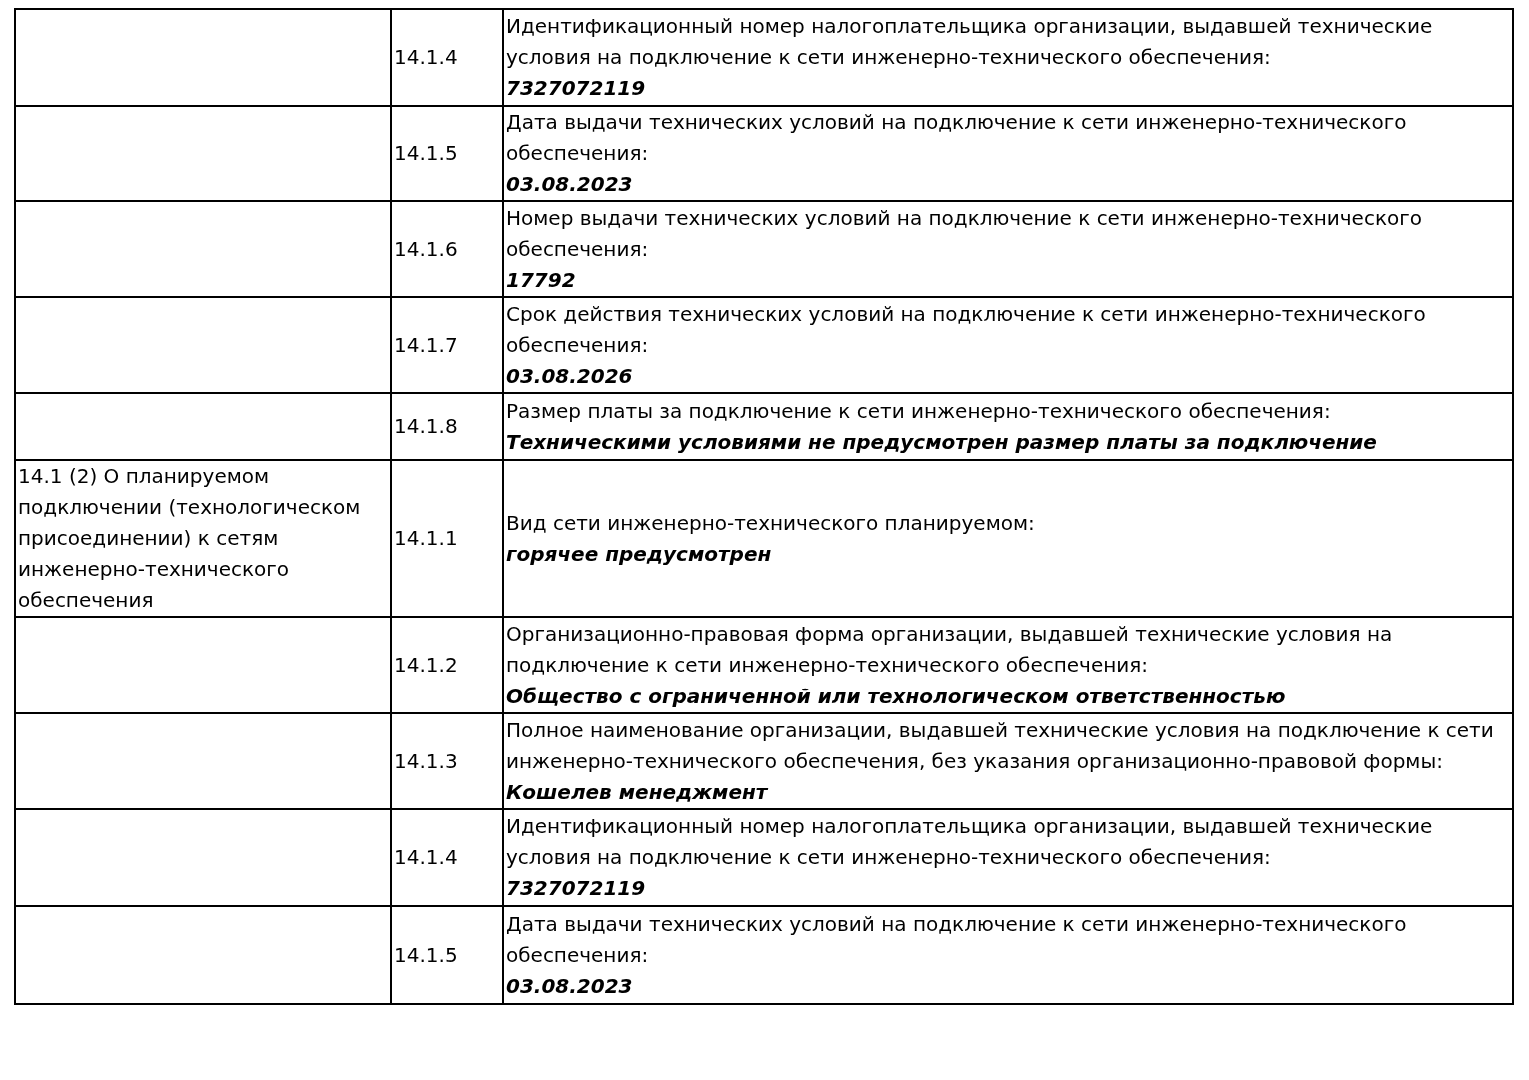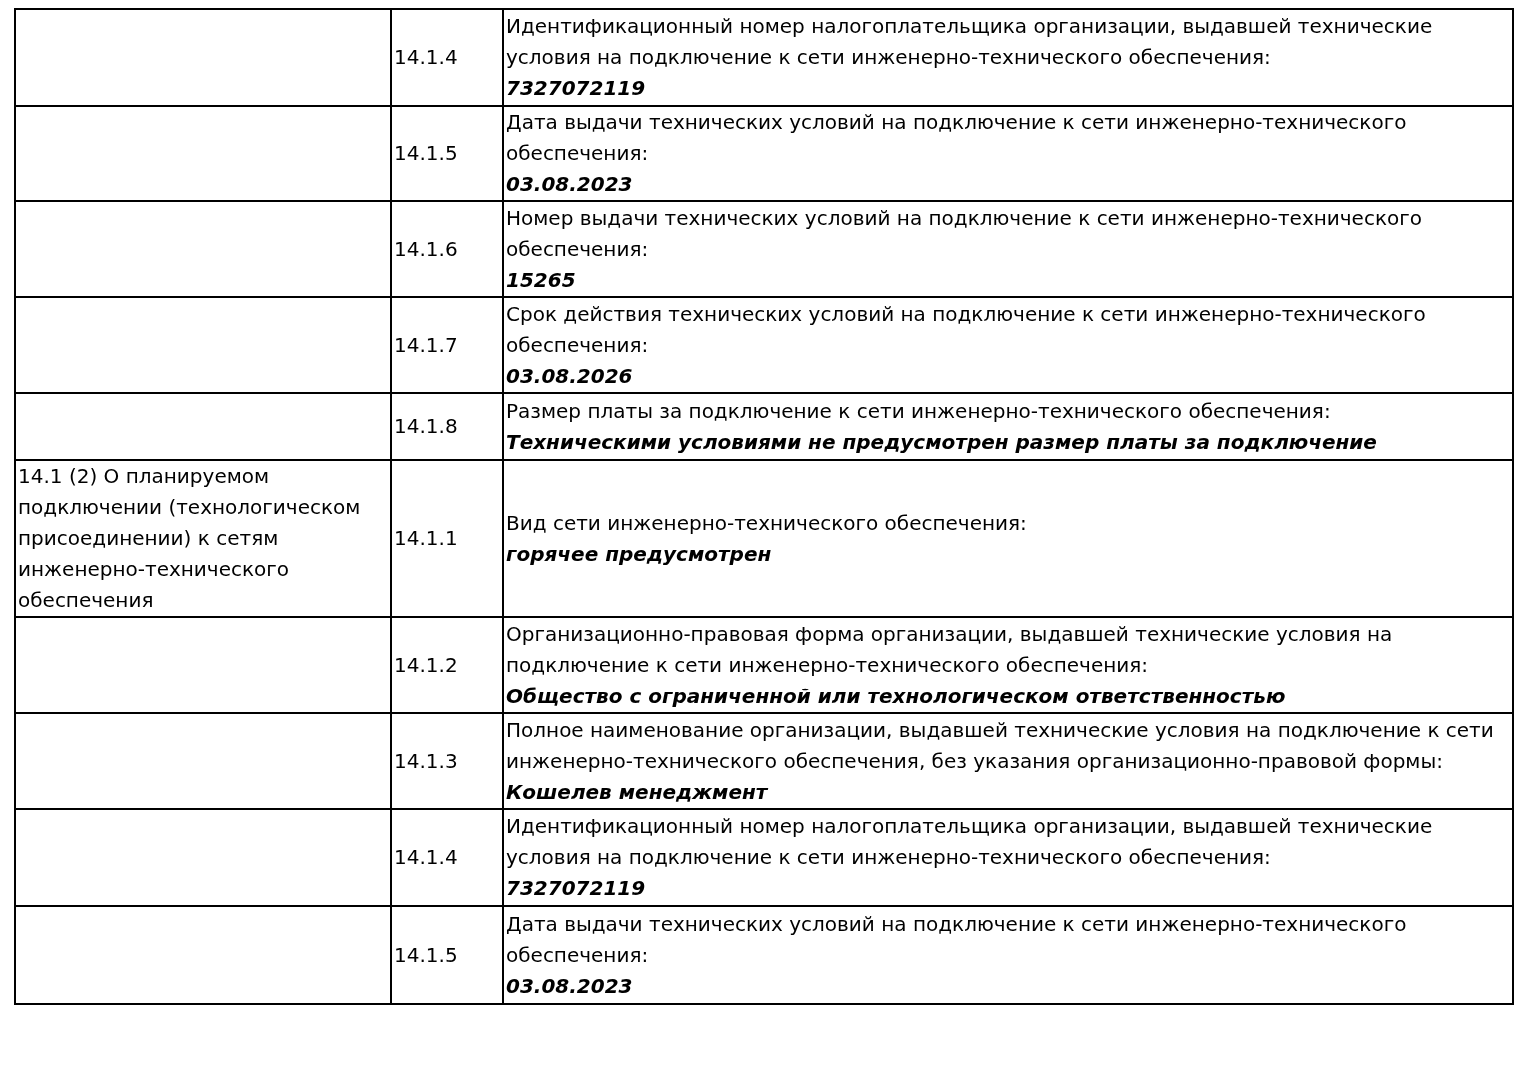--- a/index.html
+++ b/index.html
@@ -79,21 +79,21 @@
     </td>
   </tr>
 
   <tr style="height: 96px;">
     <td class="section-cell">
       <span></span>
     </td>
     <td class="num-cell">14.1.6</td>
     <td class="content-cell">
       <div>Номер выдачи технических условий на подключение к сети инженерно-технического обеспечения:</div>
-      <div class="answer">15265</div>
+      <div class="answer">17792</div>
     </td>
   </tr>
 
   <tr style="height: 96px;">
     <td class="section-cell">
       <span></span>
     </td>
     <td class="num-cell">14.1.7</td>
     <td class="content-cell">
       <div>Срок действия технических условий на подключение к сети инженерно-технического обеспечения:</div>
@@ -111,21 +111,21 @@
       <div class="answer">Техническими условиями не предусмотрен размер платы за подключение</div>
     </td>
   </tr>
 
   <tr style="height: 153px; padding-left: 40px;">
     <td class="section-cell">
       <span>14.1 (2) О планируемом подключении (технологическом присоединении) к сетям инженерно-технического обеспечения</span>
     </td>
     <td class="num-cell">14.1.1</td>
     <td class="content-cell">
-      <div>Вид сети инженерно-технического обеспечения:</div>
+      <div>Вид сети инженерно-технического планируемом:</div>
       <div class="answer">горячее предусмотрен</div>
     </td>
   </tr>
 
   <tr style="height: 96px;">
     <td class="section-cell">
       <span></span>
     </td>
     <td class="num-cell">14.1.2</td>
     <td class="content-cell">

